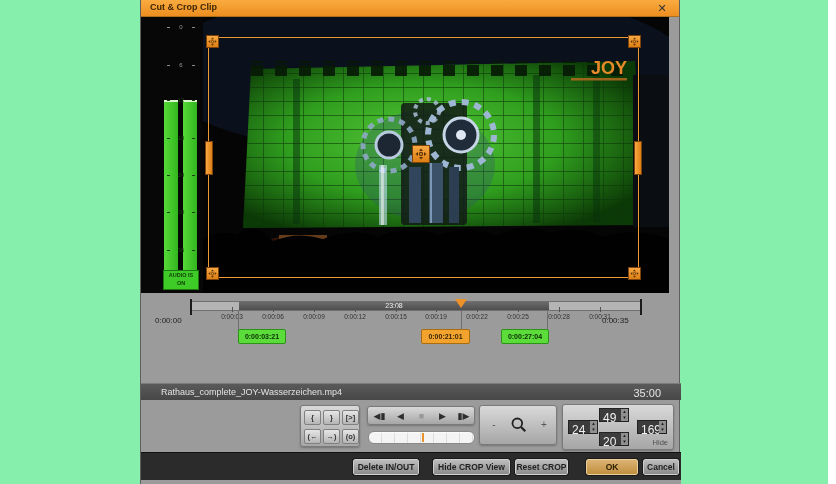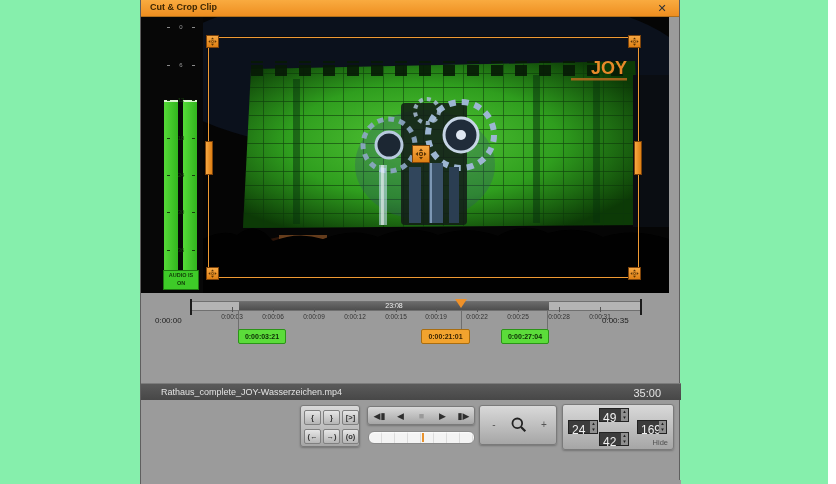--- a/index.html
+++ b/index.html
@@ -284,33 +284,40 @@
             </span>
       </div>
       <div class="abs spin" style="left:5px;top:15px">
         <span class="num">24</span>
         <span class="arrows">
               <span>▲</span>
               <span>▼</span>
             </span>
       </div>
       <div class="abs spin" style="left:36px;top:27px">
-        <span class="num">42</span>
+        <span class="num">20</span>
         <span class="arrows">
               <span>▲</span>
               <span>▼</span>
             </span>
       </div>
       <div class="abs spin" style="left:74px;top:15px">
         <span class="num">169</span>
         <span class="arrows">
               <span>▲</span>
               <span>▼</span>
             </span>
       </div>
       <span class="abs crop-label">Hide</span>
     </div>
   </div>
 
+  <div class="abs footer">
+    <div class="abs fbtn" style="left:212px;width:66px">Delete IN/OUT</div>
+    <div class="abs fbtn" style="left:292px;width:77px">Hide CROP View</div>
+    <div class="abs fbtn" style="left:374px;width:53px">Reset CROP</div>
+    <div class="abs fbtn ok" style="left:445px;width:52px">OK</div>
+    <div class="abs fbtn" style="left:502px;width:36px">Cancel</div>
+  </div>
   <div class="abs bottomstrip"></div>
 
  </div>
 </div>
 
 </body></html>

